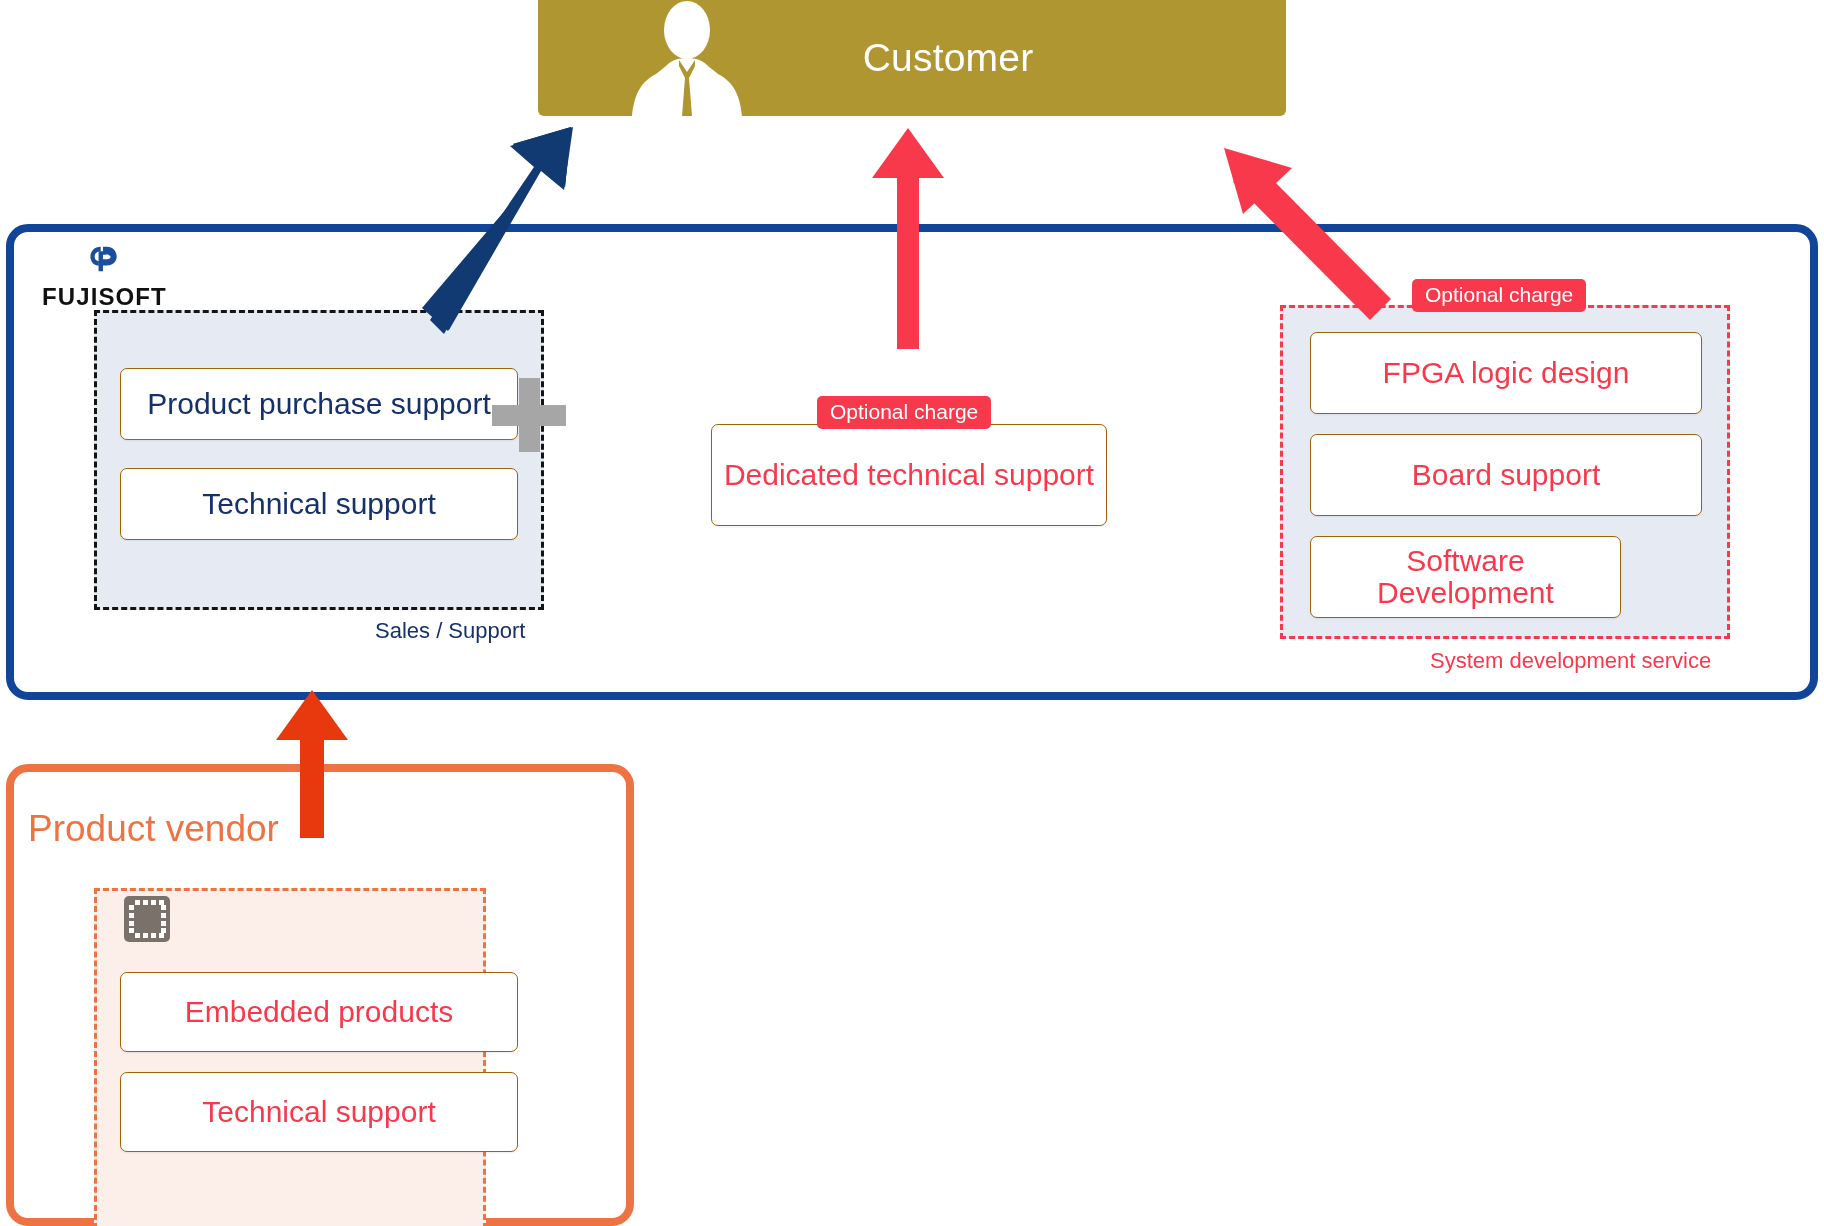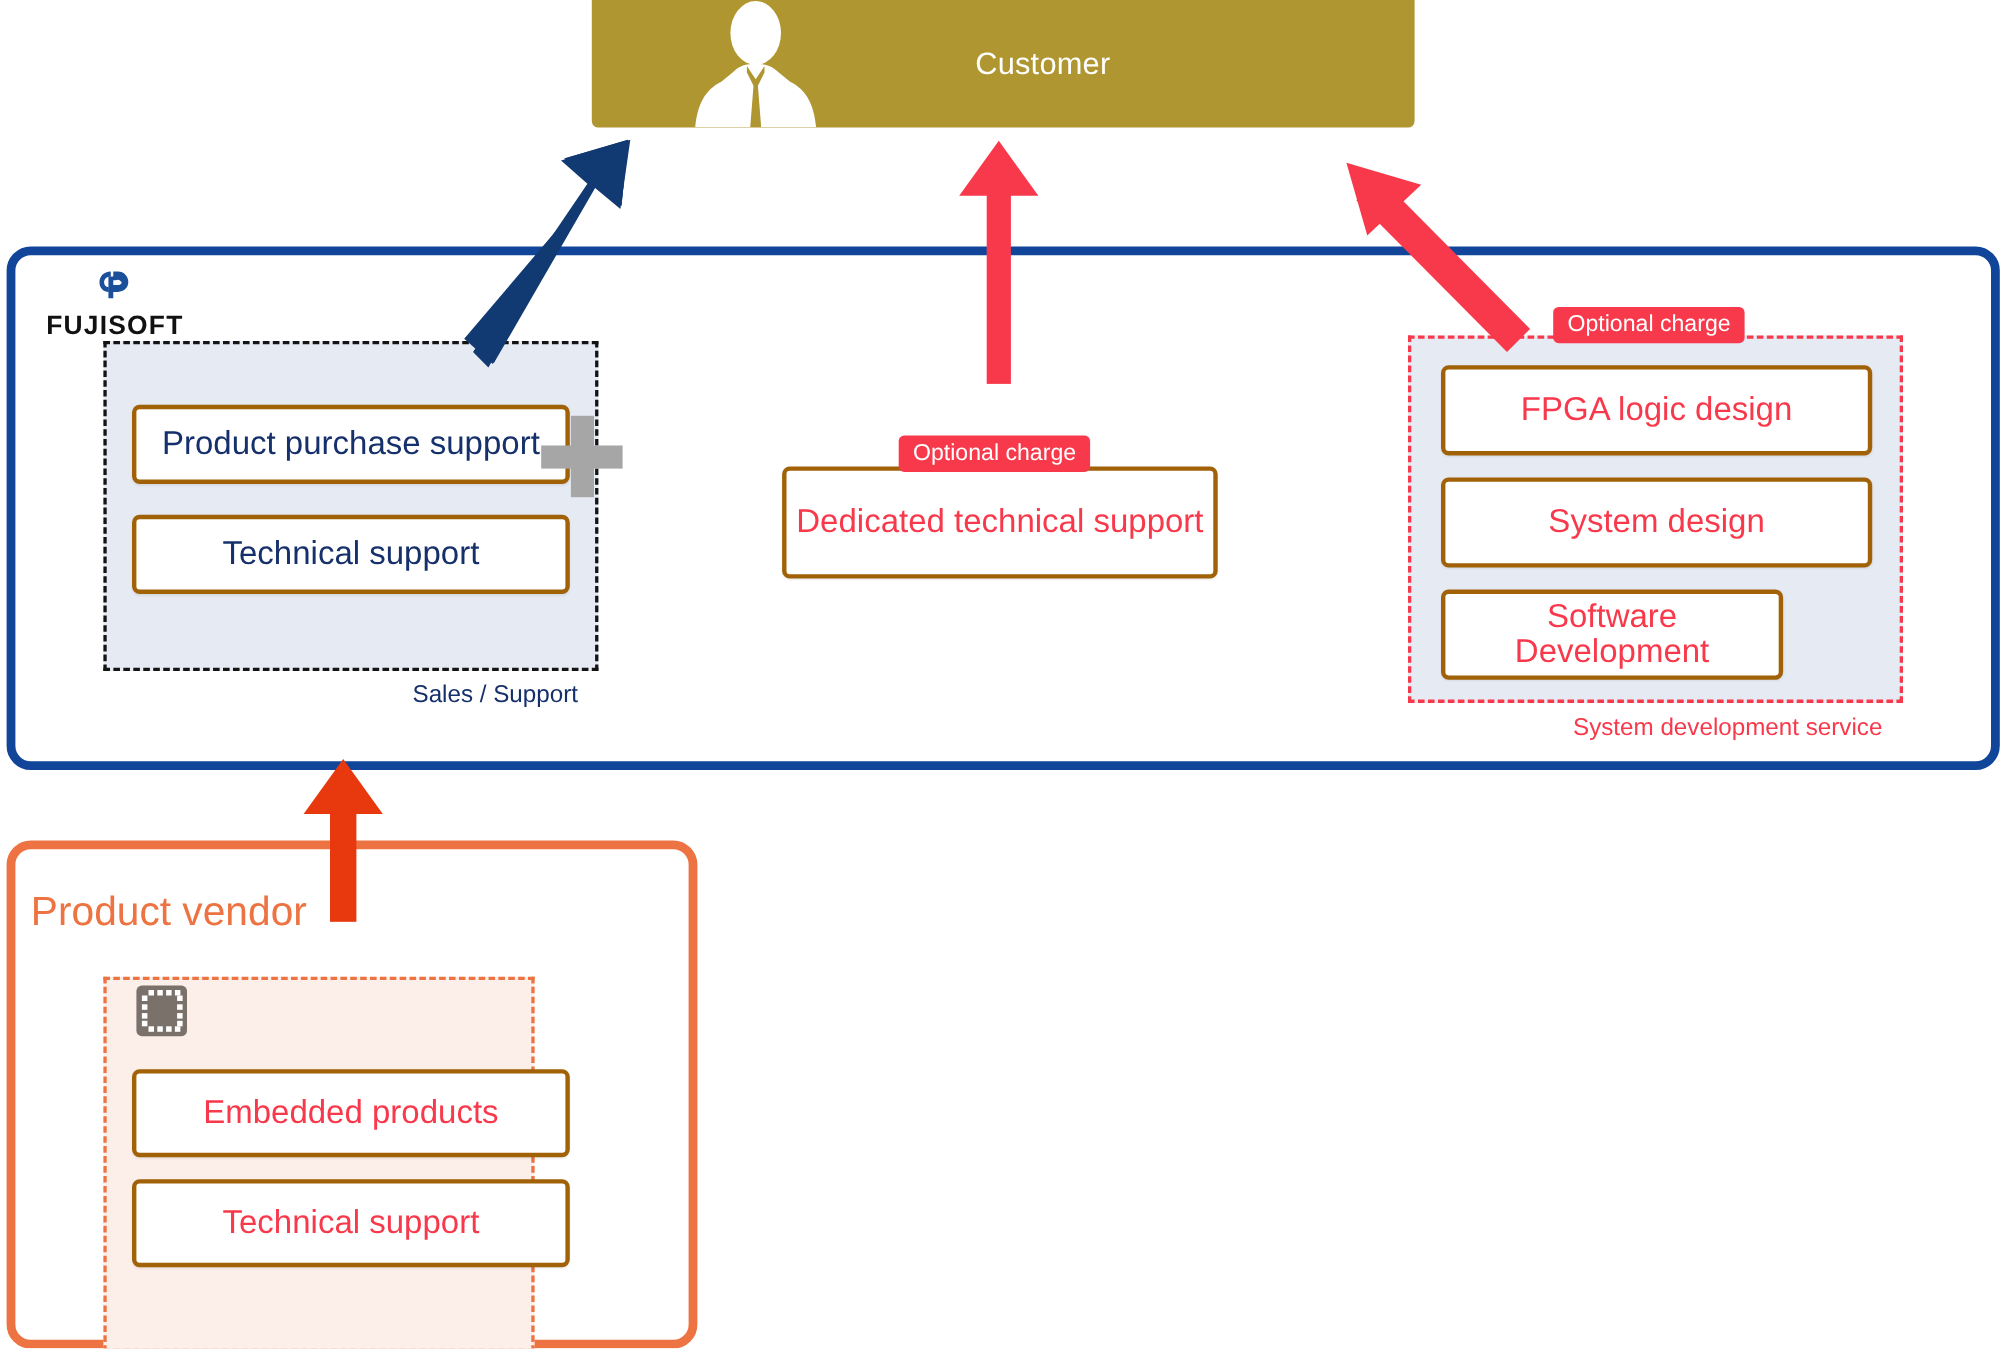--- a/index.html
+++ b/index.html
@@ -36,21 +36,21 @@
   }
   #customer-banner .person {
     position: absolute;
     left: 88px;
     bottom: 0;
     width: 122px;
     height: 116px;
   }
   #customer-banner .label {
     color: #ffffff;
-    font-size: 28px;
+    font-size: 39px;
     font-weight: 400;
     letter-spacing: 0.2px;
     position: relative;
     left: 36px;
   }
 
   
   #fujisoft-box {
     position: absolute;
     left: 6px;
@@ -95,21 +95,21 @@
     white-space: nowrap;
   }
   .group-caption.navy { color: #16306B; }
   .group-caption.red  { color: #F8394B; }
 
   
   .card {
     position: absolute;
     box-sizing: border-box;
     background: #ffffff;
-    border: 4px solid #a16207;
+    border: 1px solid #a16207;
     border-radius: 7px;
     box-shadow: 0 1px 2px rgba(0,0,0,0.07);
     display: flex;
     align-items: center;
     justify-content: center;
     text-align: center;
     font-size: 30px;
     line-height: 1.08;
     padding: 2px 8px;
   }
@@ -240,21 +240,21 @@
   </div>
 
   <div class="badge" style="left:1412px; top:279px;">Optional charge</div>
 
   <div class="group-box dashed-red" style="left:1280px; top:305px; width:450px; height:334px;"></div>
 
   <div class="card red" style="left:1310px; top:332px; width:392px; height:82px;">
     <span>FPGA logic design</span>
   </div>
   <div class="card red" style="left:1310px; top:434px; width:392px; height:82px;">
-    <span>System design</span>
+    <span>Board support</span>
   </div>
   <div class="card red" style="left:1310px; top:536px; width:311px; height:82px;">
     <span>Software Development</span>
   </div>
   <div class="group-caption red" style="left:1430px; top:648px;">System development service</div>
 
   <div id="vendor-box"></div>
   <div id="vendor-title">Product vendor</div>
   <div id="vendor-inner"></div>
 

